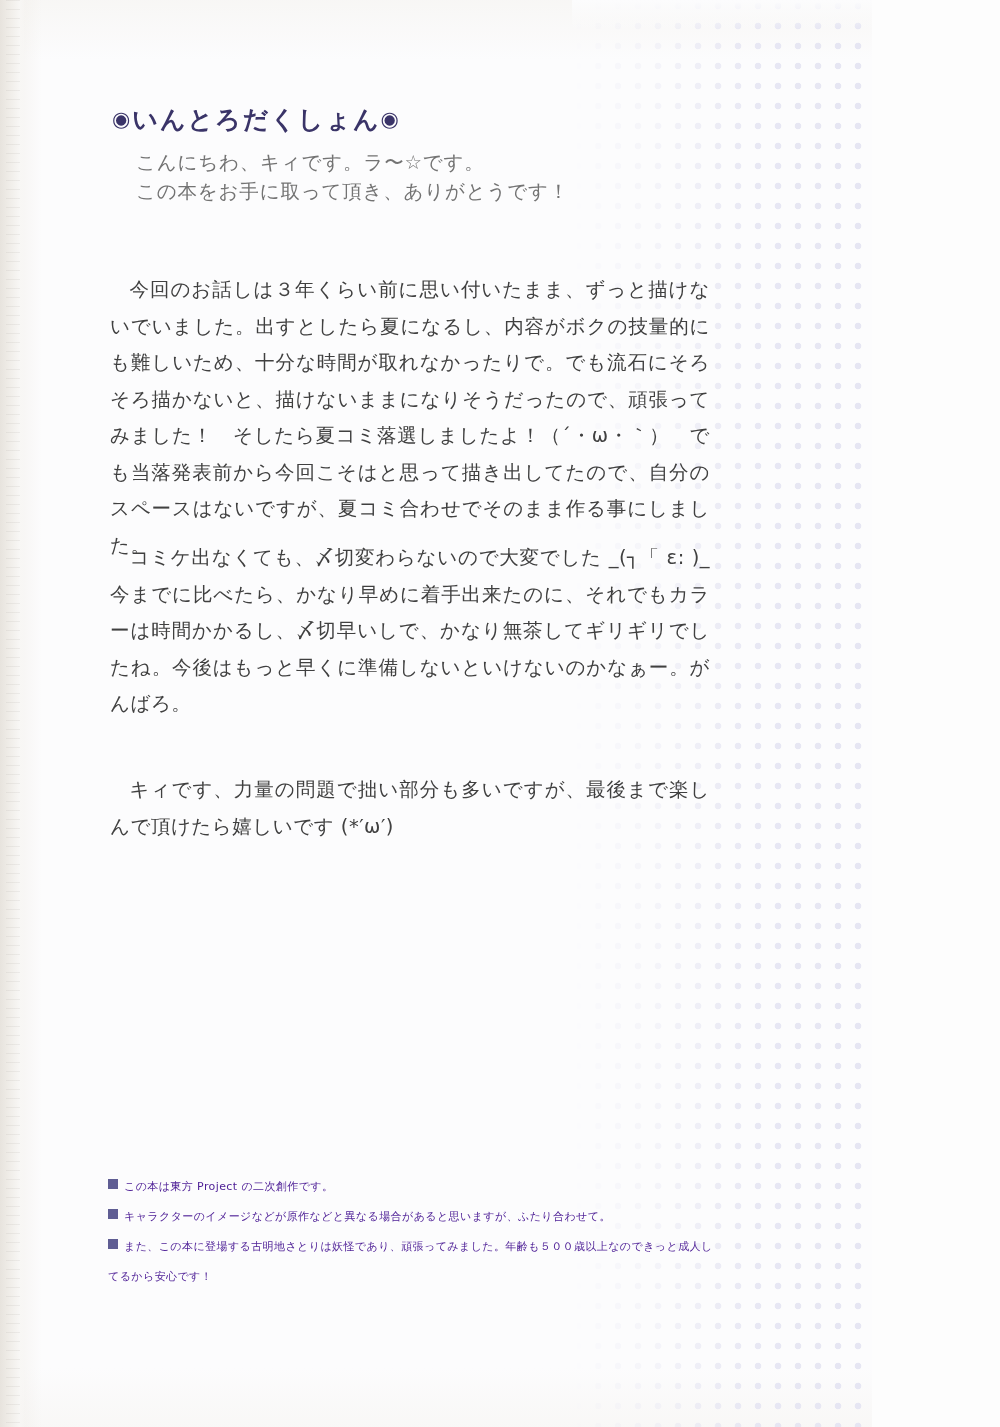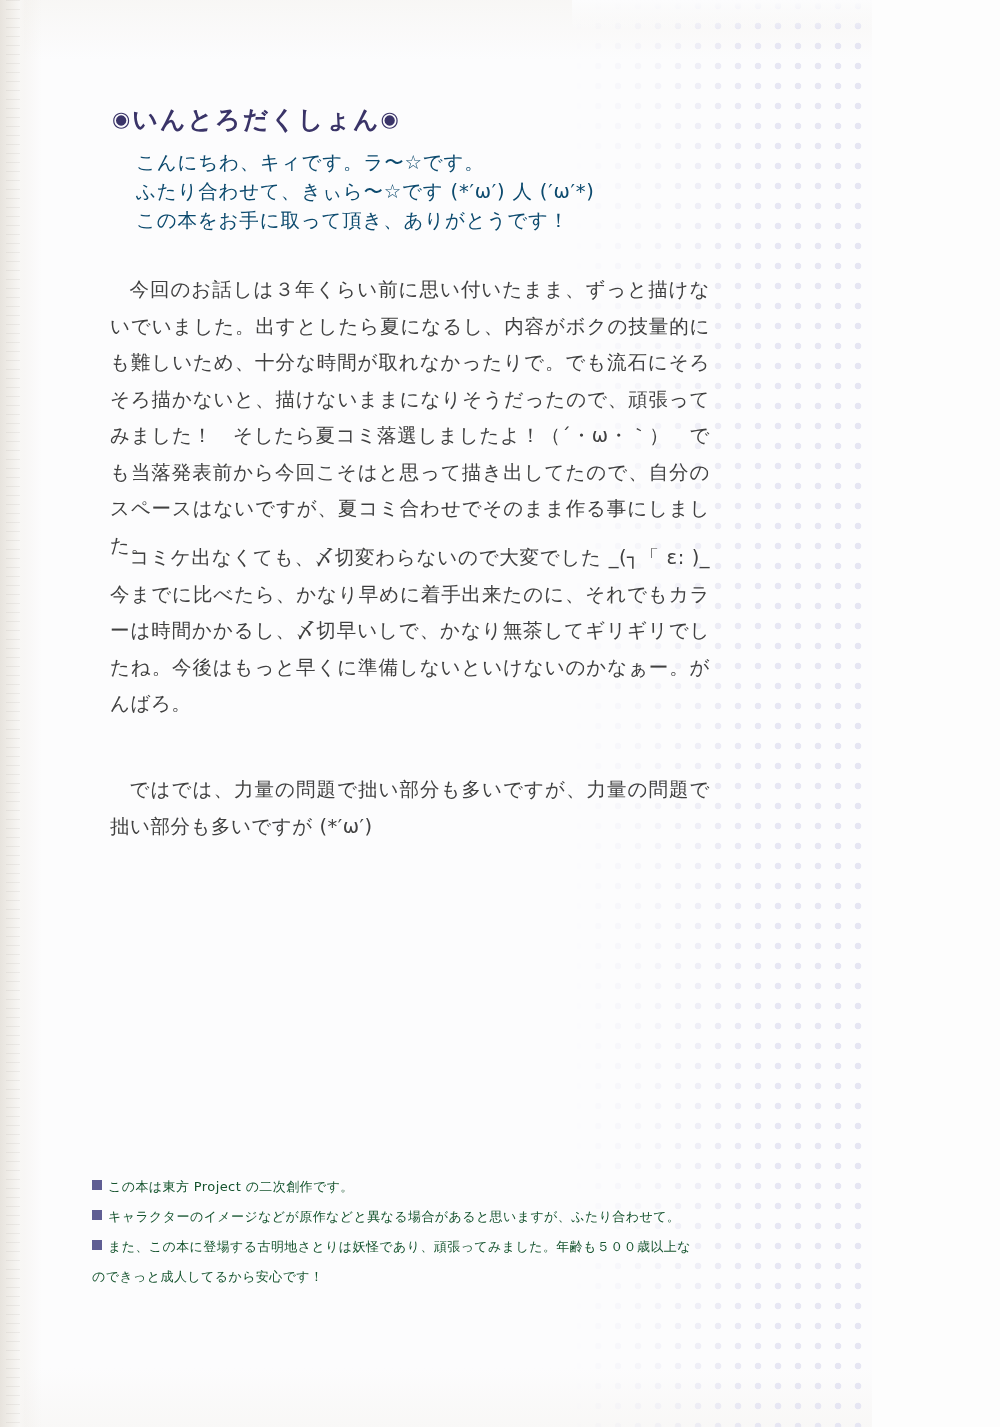--- a/index.html
+++ b/index.html
@@ -102,21 +102,21 @@
     vertical-align: 2px;
   }
 
   .greeting {
     position: absolute;
     left: 136px;
     top: 148px;
     width: 620px;
     font-size: 19.5px;
     line-height: 29px;
-    color: #0c4a6e;
+    color: #737373;
     letter-spacing: 0.8px;
   }
   .greeting div { white-space: nowrap; }
 
   .body-block {
     position: absolute;
     left: 110px;
     width: 600px;
     font-size: 19.5px;
     line-height: 36.5px;
@@ -128,26 +128,26 @@
     margin: 0;
     text-indent: 1em;
   }
 
   #para-main { top: 272px; }
   #para-second { top: 540px; }
   #para-third { top: 772px; }
 
   .notes {
     position: absolute;
-    left: 92px;
+    left: 108px;
     top: 1172px;
     width: 610px;
-    font-size: 13px;
+    font-size: 11px;
     line-height: 30px;
-    color: #14532d;
+    color: #4c1d95;
     letter-spacing: 0.4px;
   }
   .notes .note {
     margin: 0 0 0 0;
     text-indent: 0;
     padding-left: 0;
   }
   .notes .sq {
     display: inline-block;
     width: 10px;
@@ -169,34 +169,33 @@
   <div class="halftone-fade-top"></div>
 
   <div class="content">
 
     <div class="heading">
       <span class="bullet">◉</span><span>いんとろだくしょん</span><span class="bullet">◉</span>
     </div>
 
     <div class="greeting">
       <div>こんにちわ、キィです。ラ〜☆です。</div>
-      <div>ふたり合わせて、きぃら〜☆です (*′ω′) 人 (′ω′*)</div>
       <div>この本をお手に取って頂き、ありがとうです！</div>
     </div>
 
     <div class="body-block" id="para-main">
       <p>今回のお話しは３年くらい前に思い付いたまま、ずっと描けないでいました。出すとしたら夏になるし、内容がボクの技量的にも難しいため、十分な時間が取れなかったりで。でも流石にそろそろ描かないと、描けないままになりそうだったので、頑張ってみました！　そしたら夏コミ落選しましたよ！（´・ω・｀）　でも当落発表前から今回こそはと思って描き出してたので、自分のスペースはないですが、夏コミ合わせでそのまま作る事にしました。</p>
     </div>
 
     <div class="body-block" id="para-second">
       <p>コミケ出なくても、〆切変わらないので大変でした _(┐「 ε: )_　今までに比べたら、かなり早めに着手出来たのに、それでもカラーは時間かかるし、〆切早いしで、かなり無茶してギリギリでしたね。今後はもっと早くに準備しないといけないのかなぁー。がんばろ。</p>
     </div>
 
     <div class="body-block" id="para-third">
-      <p>ではでは、力量の問題で拙い部分も多いですが、力量の問題で拙い部分も多いですが (*′ω′)</p>
+      <p>キィです、力量の問題で拙い部分も多いですが、最後まで楽しんで頂けたら嬉しいです (*′ω′)</p>
     </div>
 
     <div class="notes">
       <p class="note"><span class="sq"></span><span>この本は東方 Project の二次創作です。</span></p>
       <p class="note"><span class="sq"></span><span>キャラクターのイメージなどが原作などと異なる場合があると思いますが、ふたり合わせて。</span></p>
       <p class="note"><span class="sq"></span><span>また、この本に登場する古明地さとりは妖怪であり、頑張ってみました。年齢も５００歳以上なのできっと成人してるから安心です！</span></p>
     </div>
 
   </div>
 </div>

